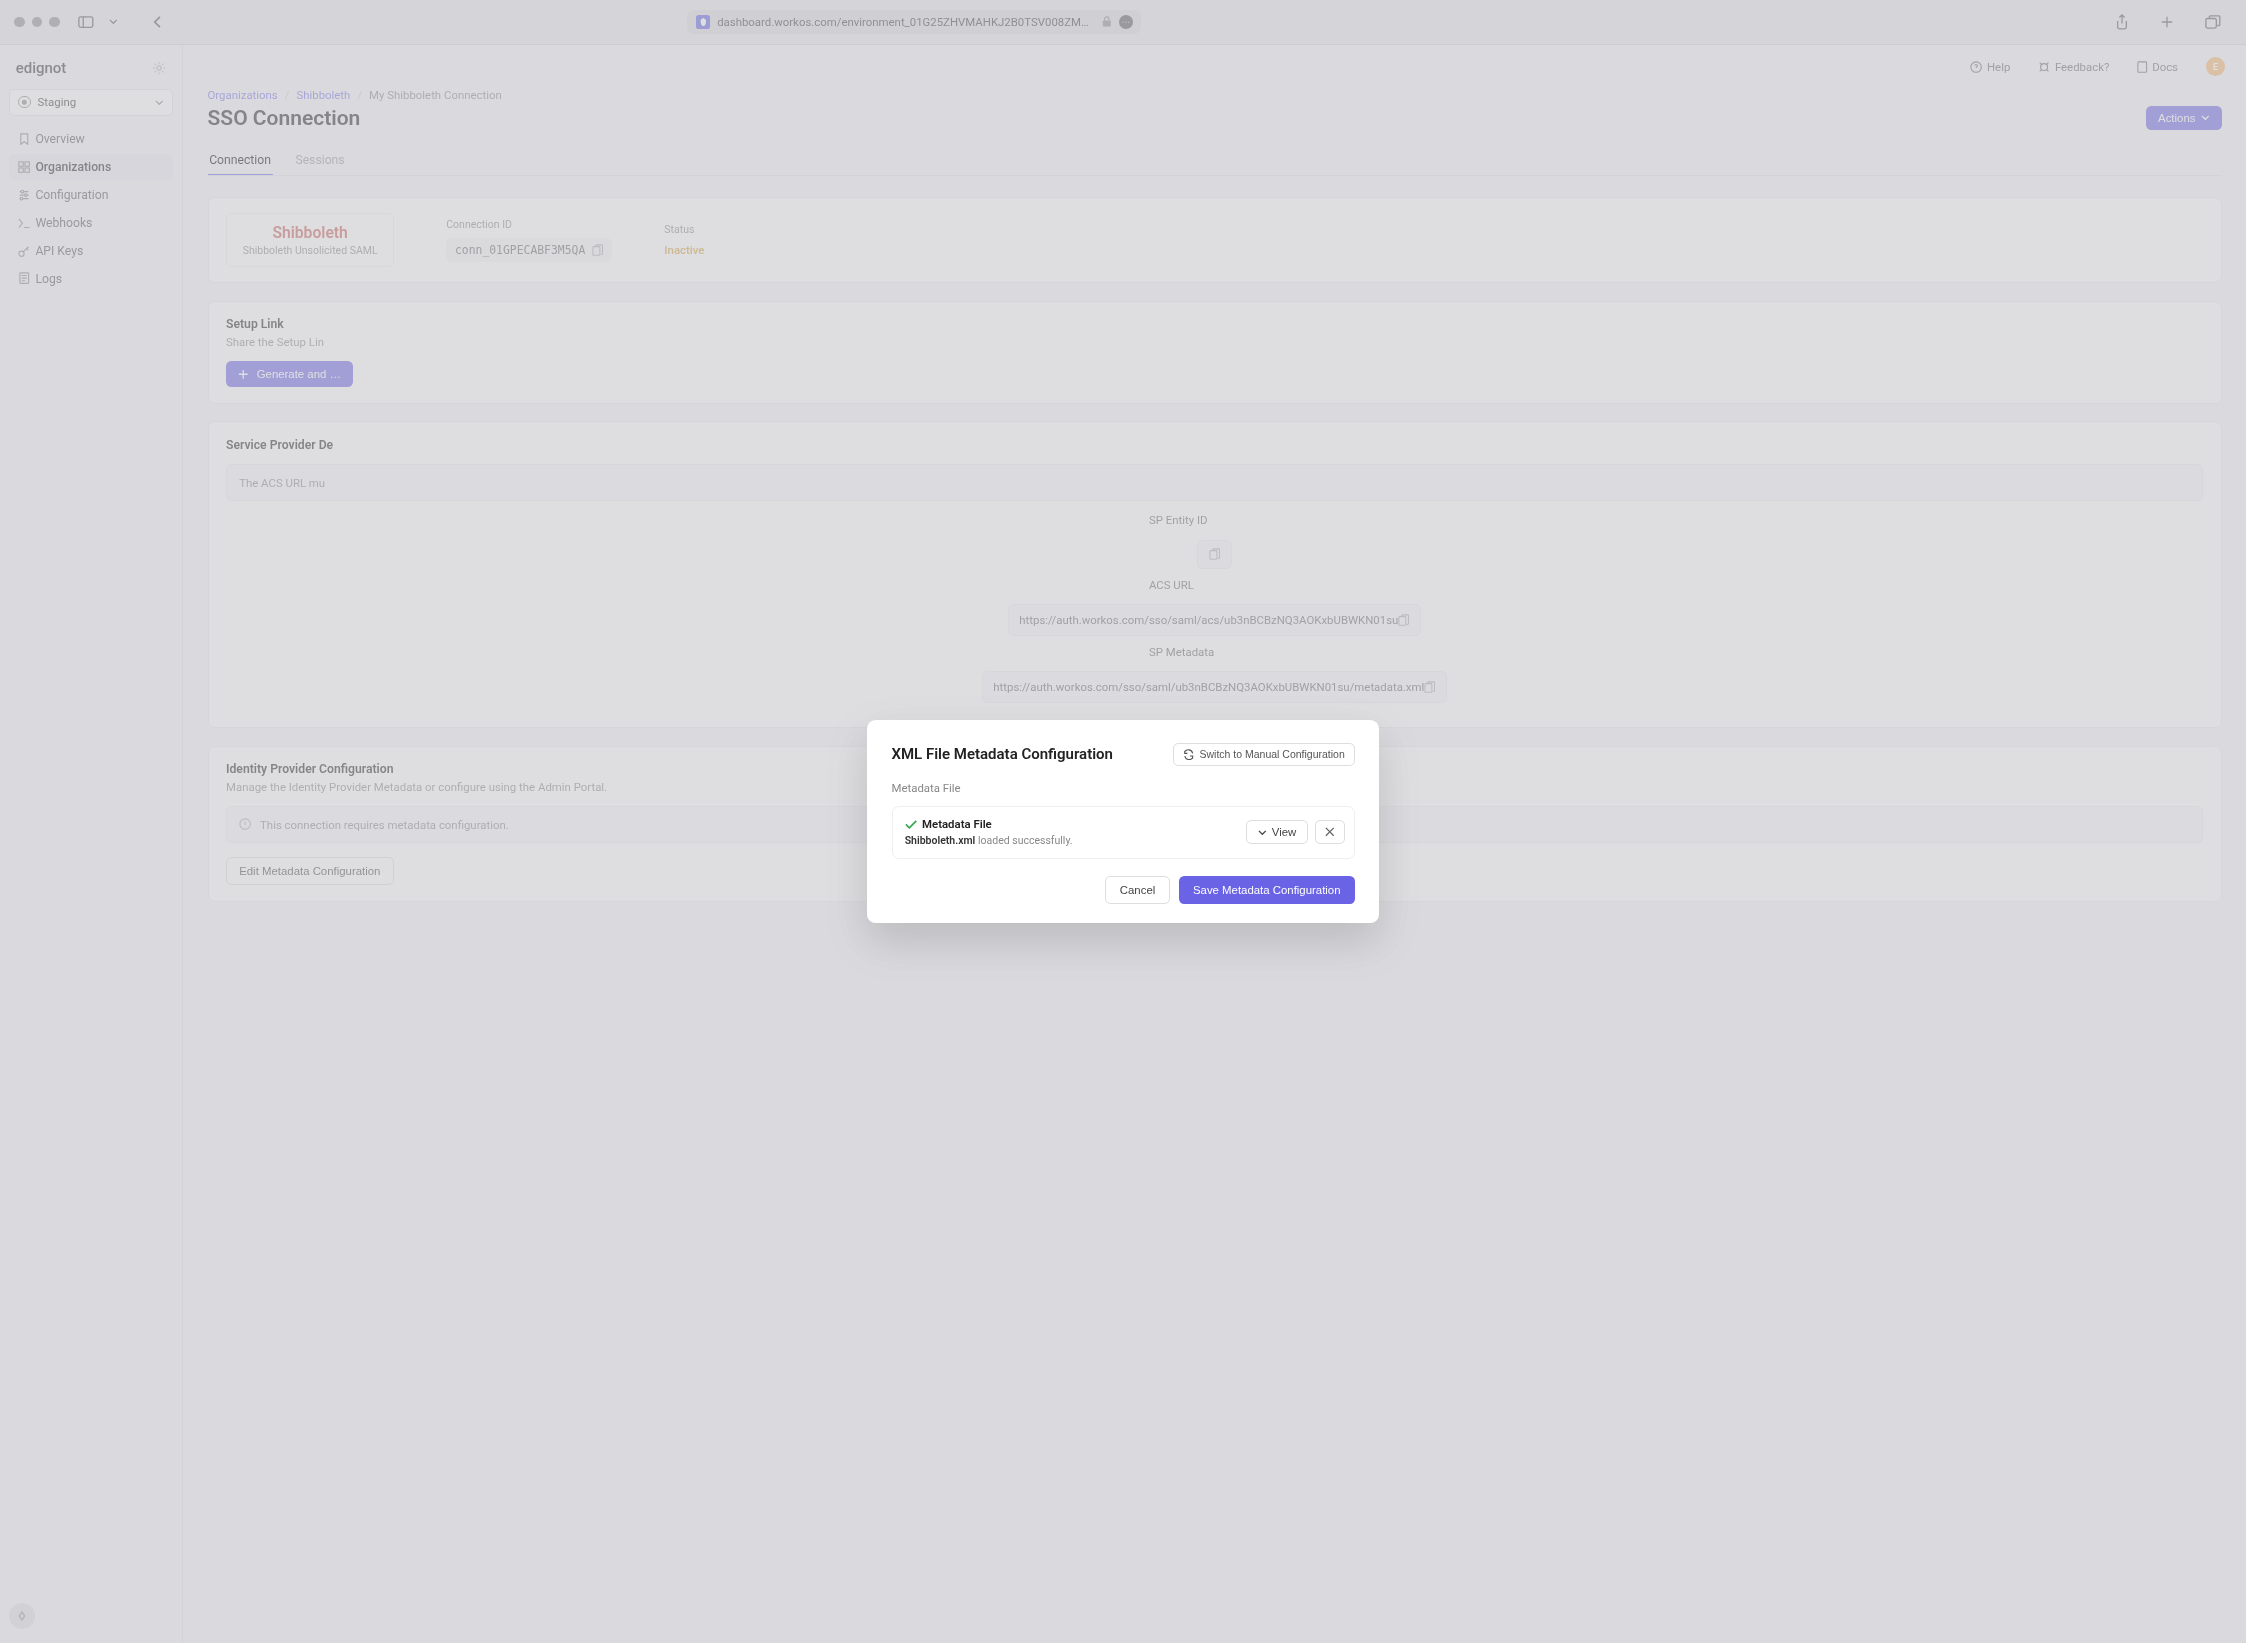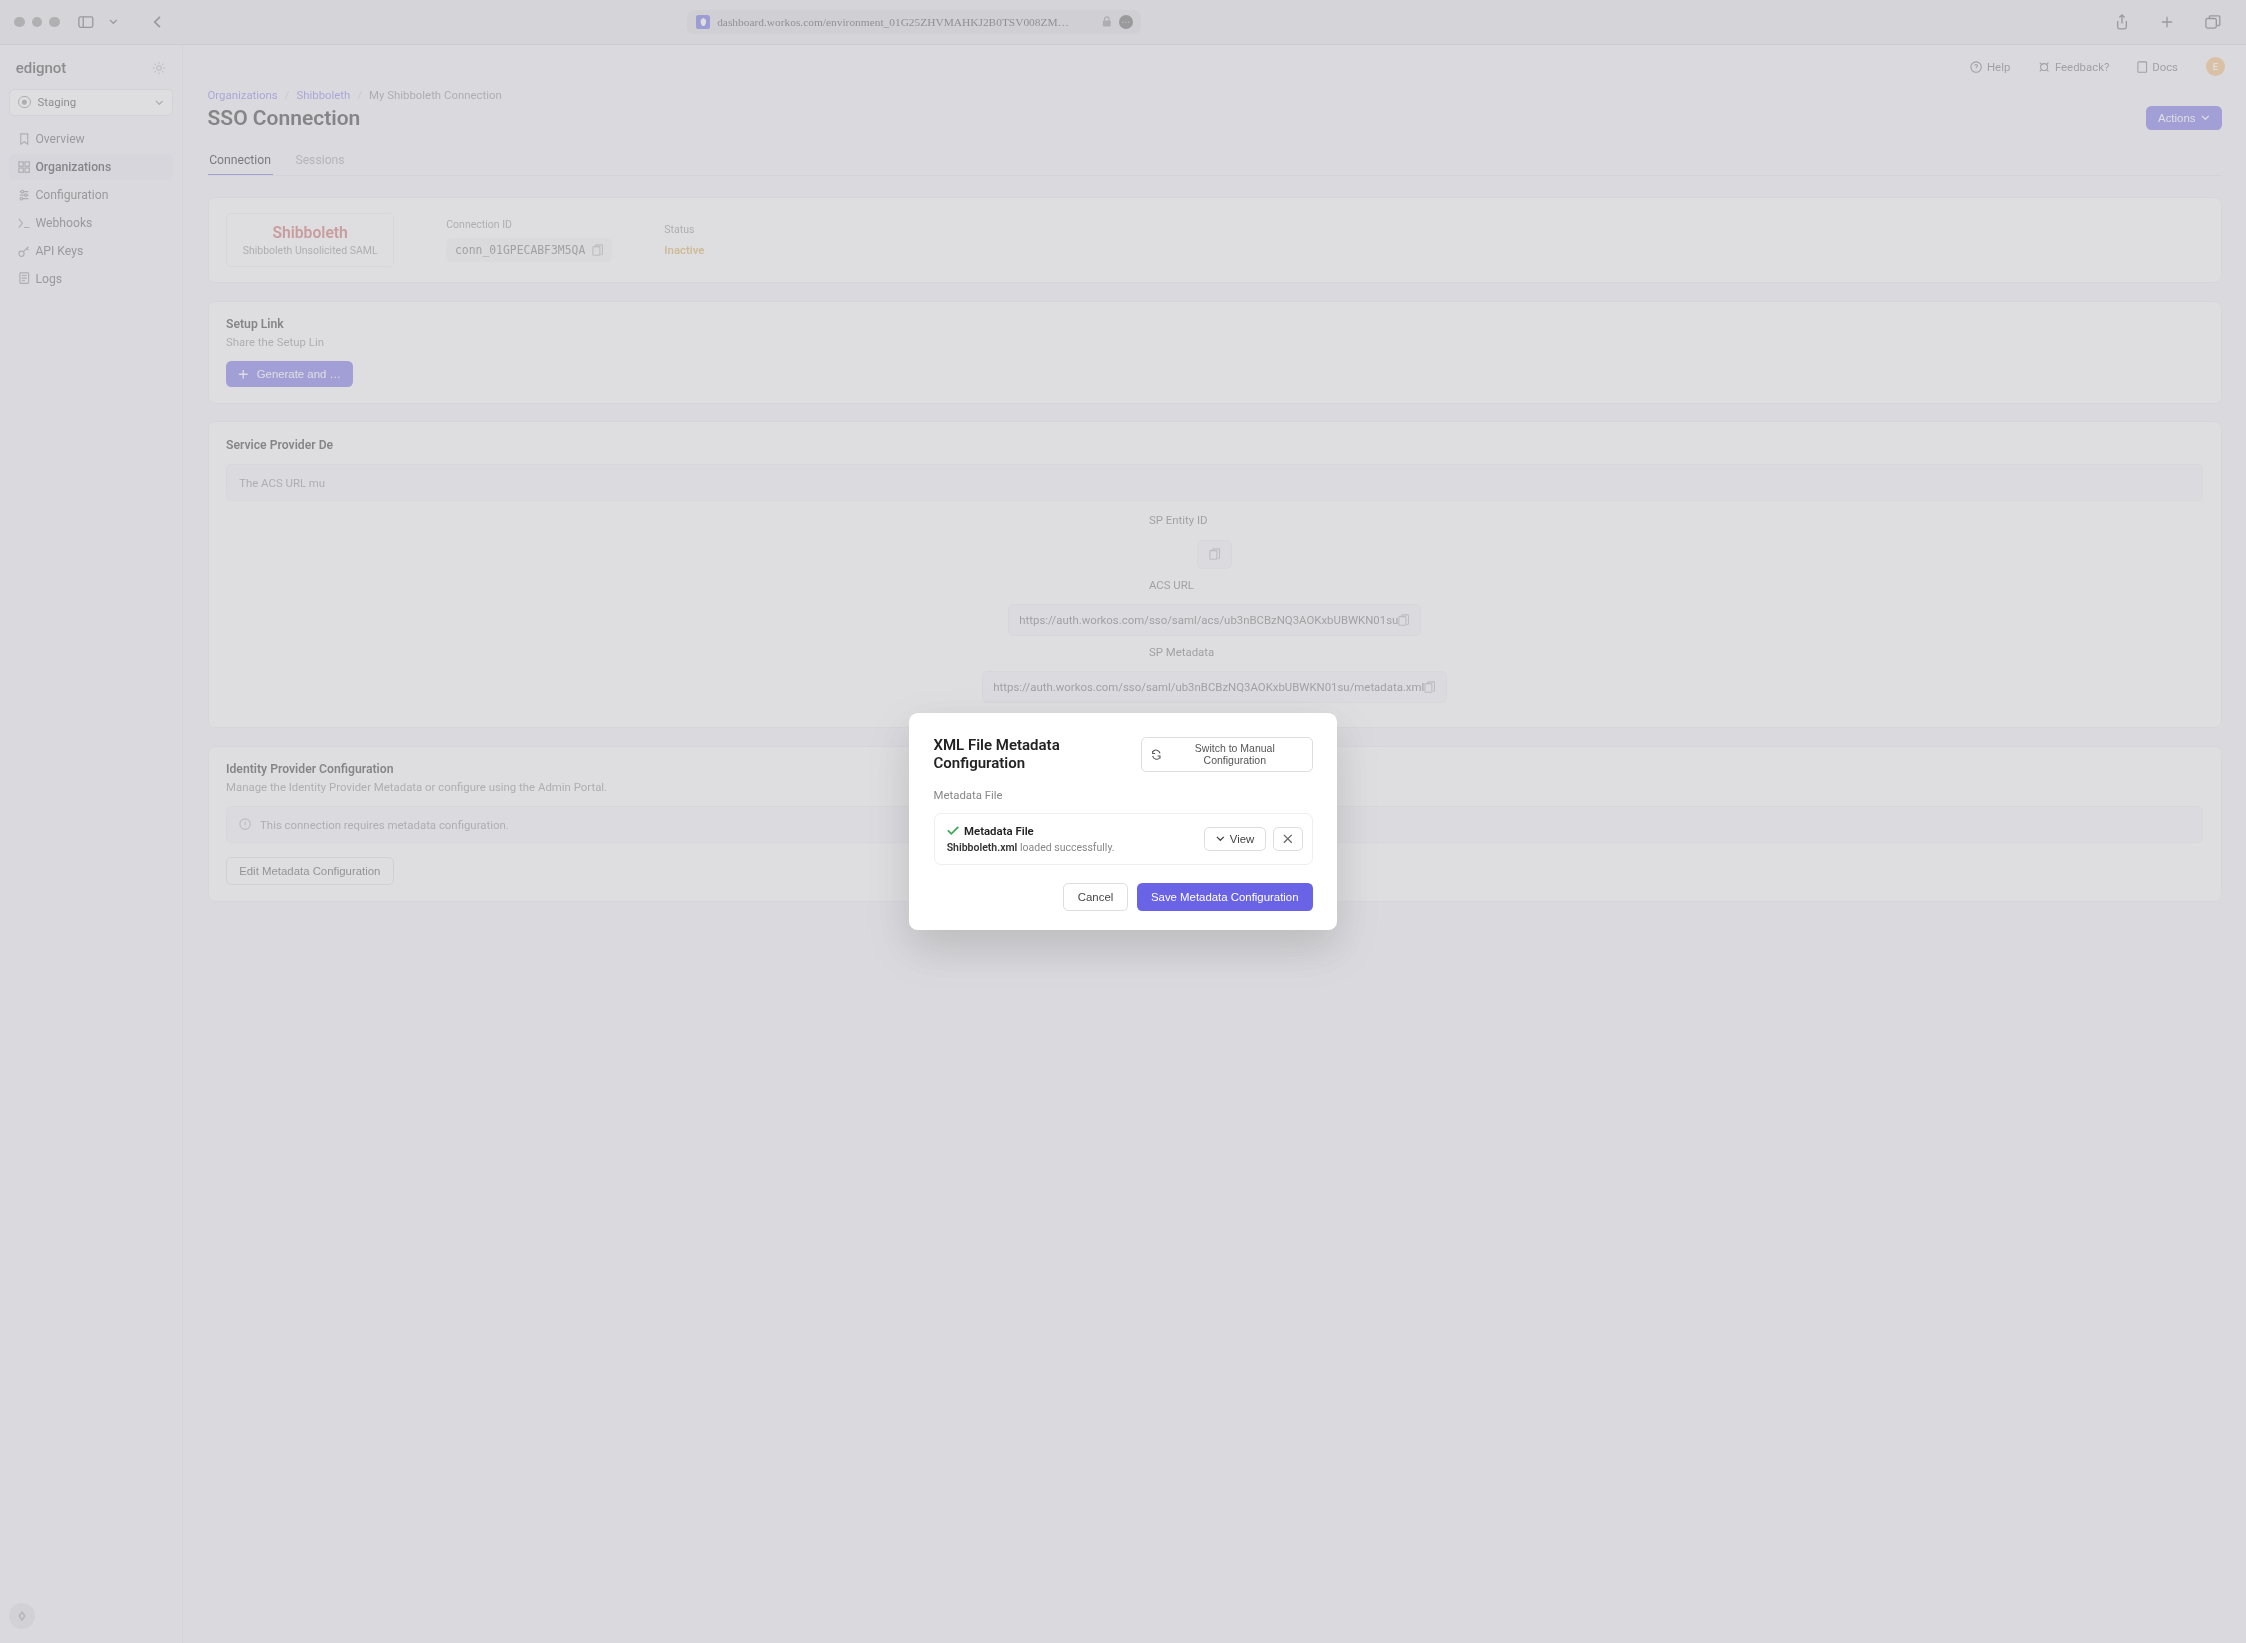--- a/index.html
+++ b/index.html
@@ -1,19 +1,19 @@
 <!DOCTYPE html>
 <html style="font-size:14px"><head>
 <meta charset="utf-8">
 <style>
 * { box-sizing: border-box; margin: 0; padding: 0; }
 body { font-family: -apple-system, BlinkMacSystemFont, "Segoe UI", Roboto, sans-serif; background: #f5f5f7; font-size: 12.2px; color: #333; }
 
 
-.browser-chrome { height: 45px; background: #e8e8ea; display: flex; align-items: center; padding: 0 14px; border-bottom: 0.9px solid #d5d5d8; font-family: Liberation Serif, serif; }
+.browser-chrome { height: 45px; background: #e8e8ea; display: flex; align-items: center; padding: 0 14px; border-bottom: 0.9px solid #d5d5d8; }
 .traffic-lights { display: flex; gap: 7px; margin-right: 15.7px; }
 .tl { width: 10.5px; height: 10.5px; border-radius: 50%; background: #8c8c8c; }
 .chrome-btn { width: 21px; height: 21px; display: flex; align-items: center; justify-content: center; color: #555; margin-right: 8.7px; cursor: pointer; }
 .chrome-group { display: flex; align-items: center; gap: 3.5px; margin-right: 26px; }
 .url-bar { flex: 0 0 auto; margin: 0 auto; width: 454px; background: #dcdcdf; border-radius: 7px; height: 24.5px; display: flex; align-items: center; padding: 0 8.7px; color: #3a3a3a; font-size: 11.4px; gap: 7px; position: relative; }
 .url-bar .site-icon { width: 14px; height: 14px; border-radius: 2.6px; background: #5c5ce0; display:flex; align-items:center; justify-content:center; color:white; font-size:8.7px; }
 .url-text { flex: 1; white-space: nowrap; overflow: hidden; }
 .chrome-right { display: flex; gap: 15.7px; margin-left: auto; align-items:center; color:#555; }
 
 
@@ -66,21 +66,21 @@
 .kv-row { display:flex; align-items:center; gap:12.2px; margin-bottom:8.7px;flex-direction:column; }
 .kv-label { width:131px; font-size:11.4px; color:#666; }
 .kv-value { flex:1; background:#f7f7f9; border:0.9px solid #eee; border-radius:5.2px; padding:7.9px 10.5px; font-size:11.4px; color:#666; display:flex; align-items:center; justify-content:space-between; }
 .copy-icon { color:#aaa; cursor:pointer; }
 
 .warn-banner { background:#f7f7f9; border:0.9px solid #eee; border-radius:5.2px; padding:10.5px 12.2px; font-size:11.4px; color:#888; display:flex; align-items:center; gap:8.7px; margin-bottom:14px; }
 .edit-btn { background:#fff; border:0.9px solid #ddd; border-radius:5.2px; padding:7px 12.2px; font-size:11.4px; color:#444; cursor:pointer; }
 
 
 .overlay { position:fixed; inset:0; background:rgba(200,200,205,0.6); display:flex; align-items:center; justify-content:center; }
-.modal { background:#fff; border-radius:8.7px; width:428px; padding:23px 24.5px 19px 24.5px; box-shadow: 0 17.5px 44px rgba(0,0,0,0.15); }
+.modal { background:#fff; border-radius:8.7px; width:512px; padding:23px 24.5px 19px 24.5px; box-shadow: 0 17.5px 44px rgba(0,0,0,0.15); }
 .modal-header { display:flex; align-items:center; justify-content:space-between; margin-bottom:15.7px; }
 .modal-title { font-size:15px; font-weight:600; color:#222; }
 .switch-btn { border:0.9px solid #ddd; background:#fff; border-radius:5.2px; padding:4.4px 8.7px; font-size:10.5px; color:#555; display:flex; align-items:center; gap:5.2px; cursor:pointer; }
 .modal-label { font-size:11.4px; color:#888; margin-bottom:10.5px; }
 .file-row { display:flex; align-items:center; border:0.9px solid #eee; border-radius:7px; padding:0; margin-bottom:17.5px; }
 .file-info { flex:1; padding:10.5px 12.2px; }
 .file-title-row { display:flex; align-items:center; gap:5.2px; font-size:11.4px; font-weight:600; color:#222; margin-bottom:2.6px; }
 .check { color:#3aa855; }
 .file-sub { font-size:10.5px; color:#888; }
 .file-sub b { color:#333; font-weight:600; }

